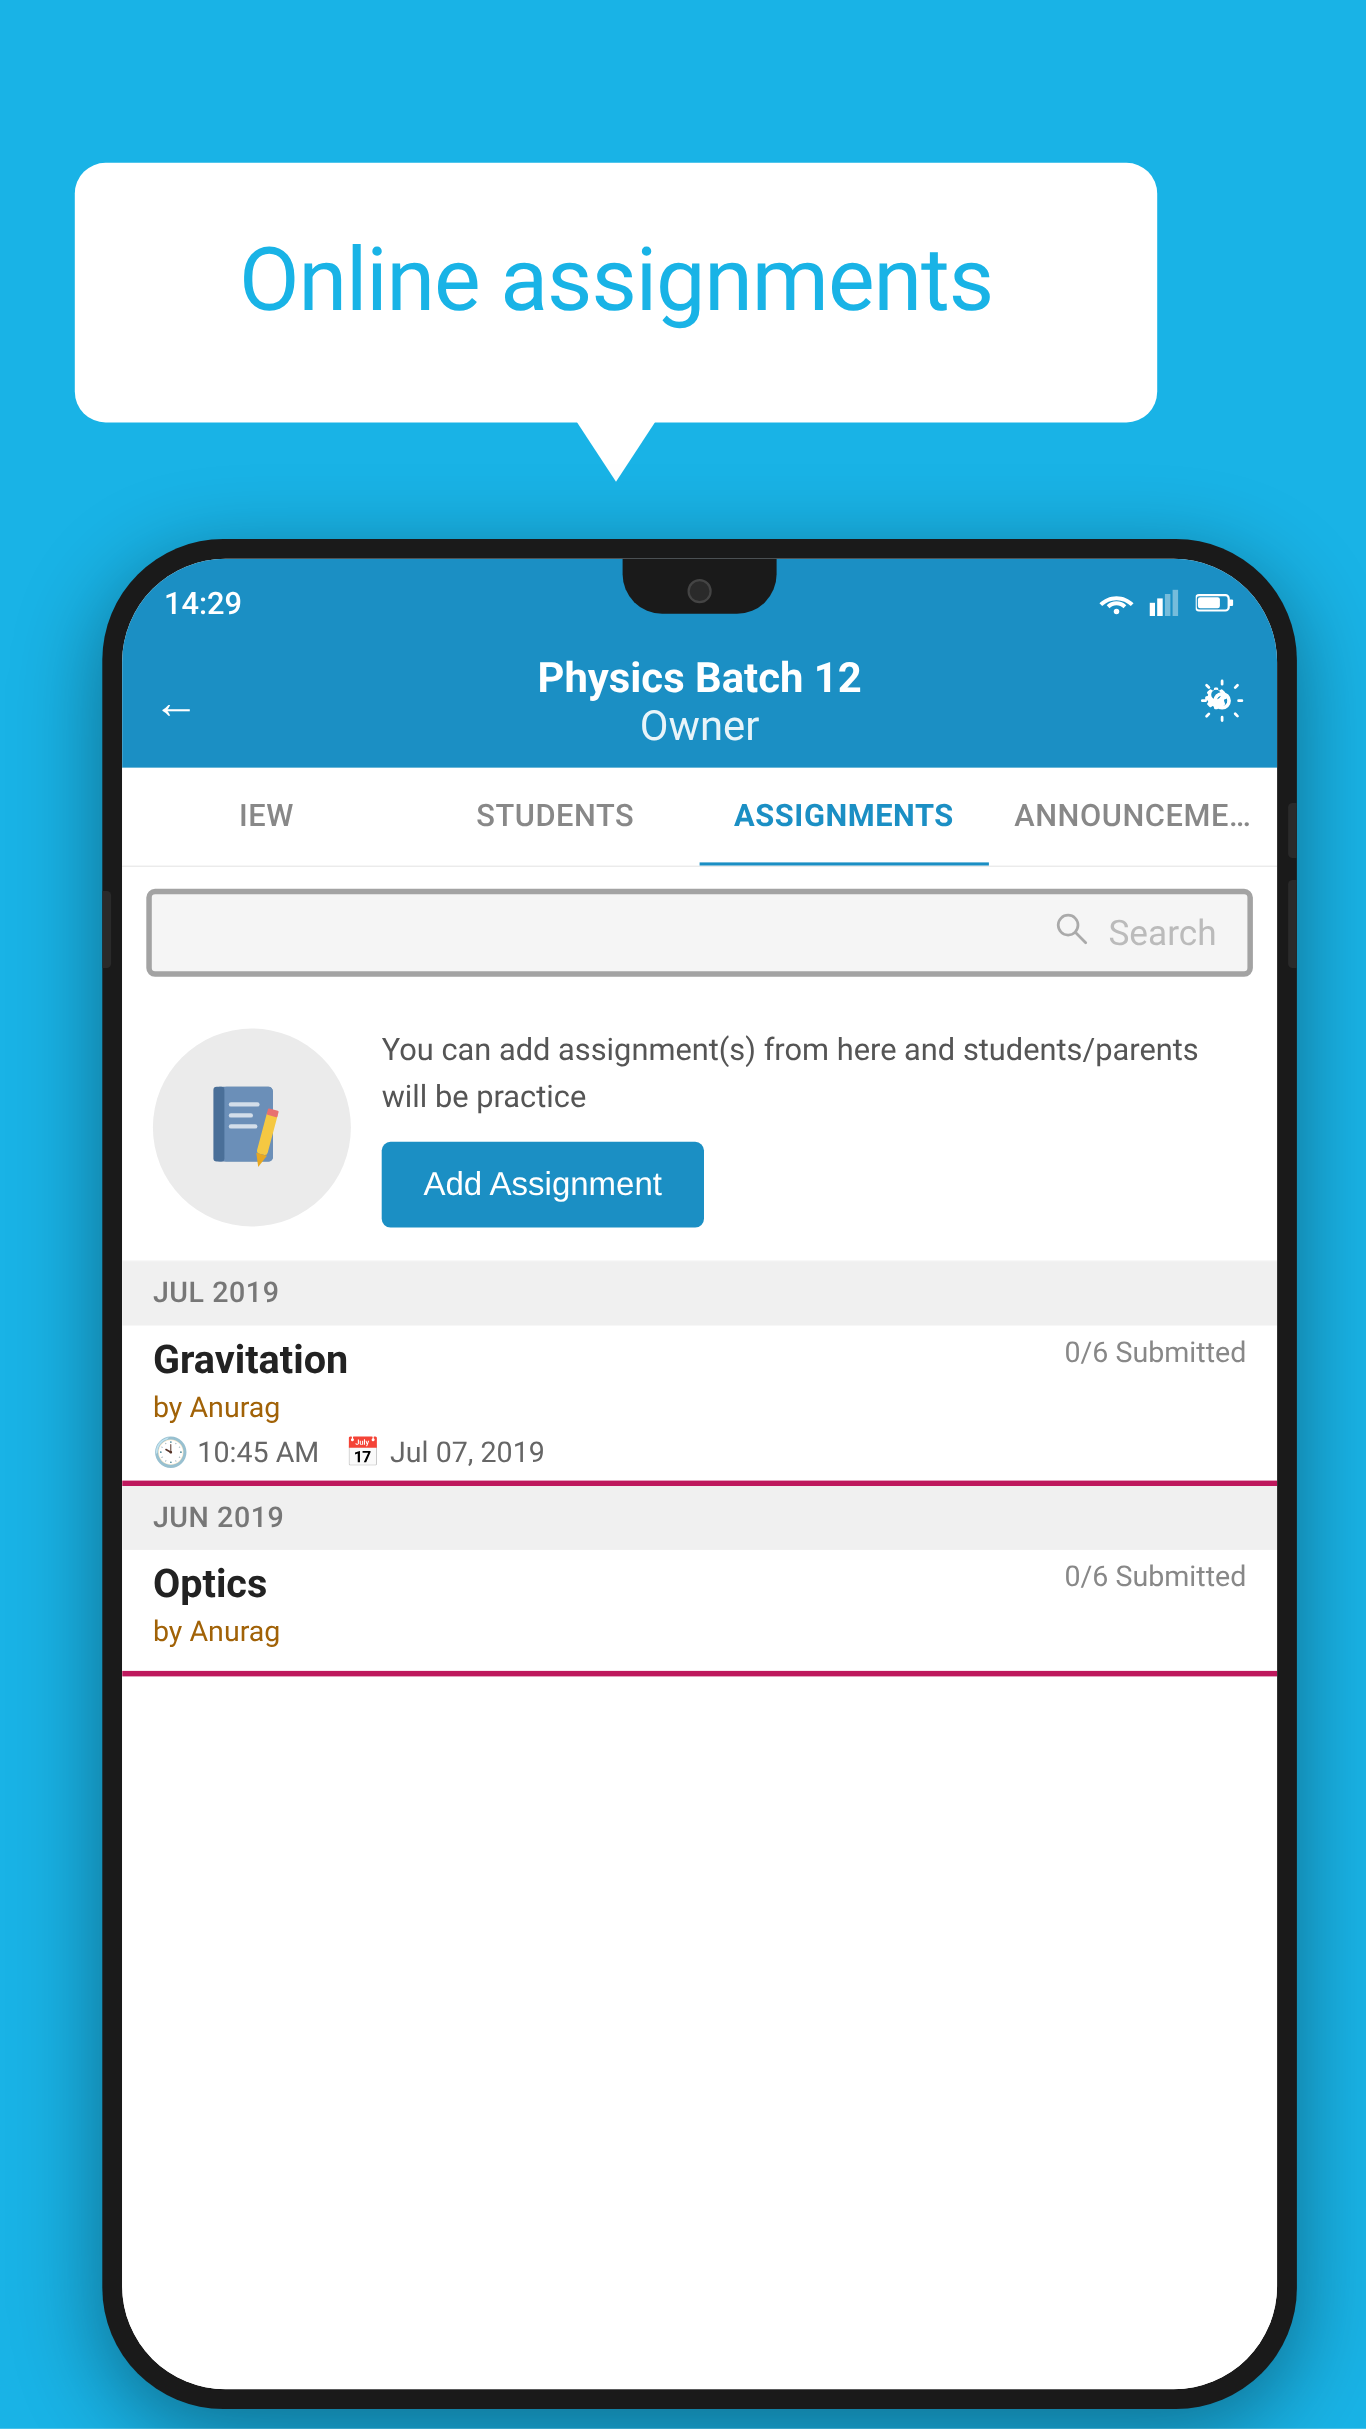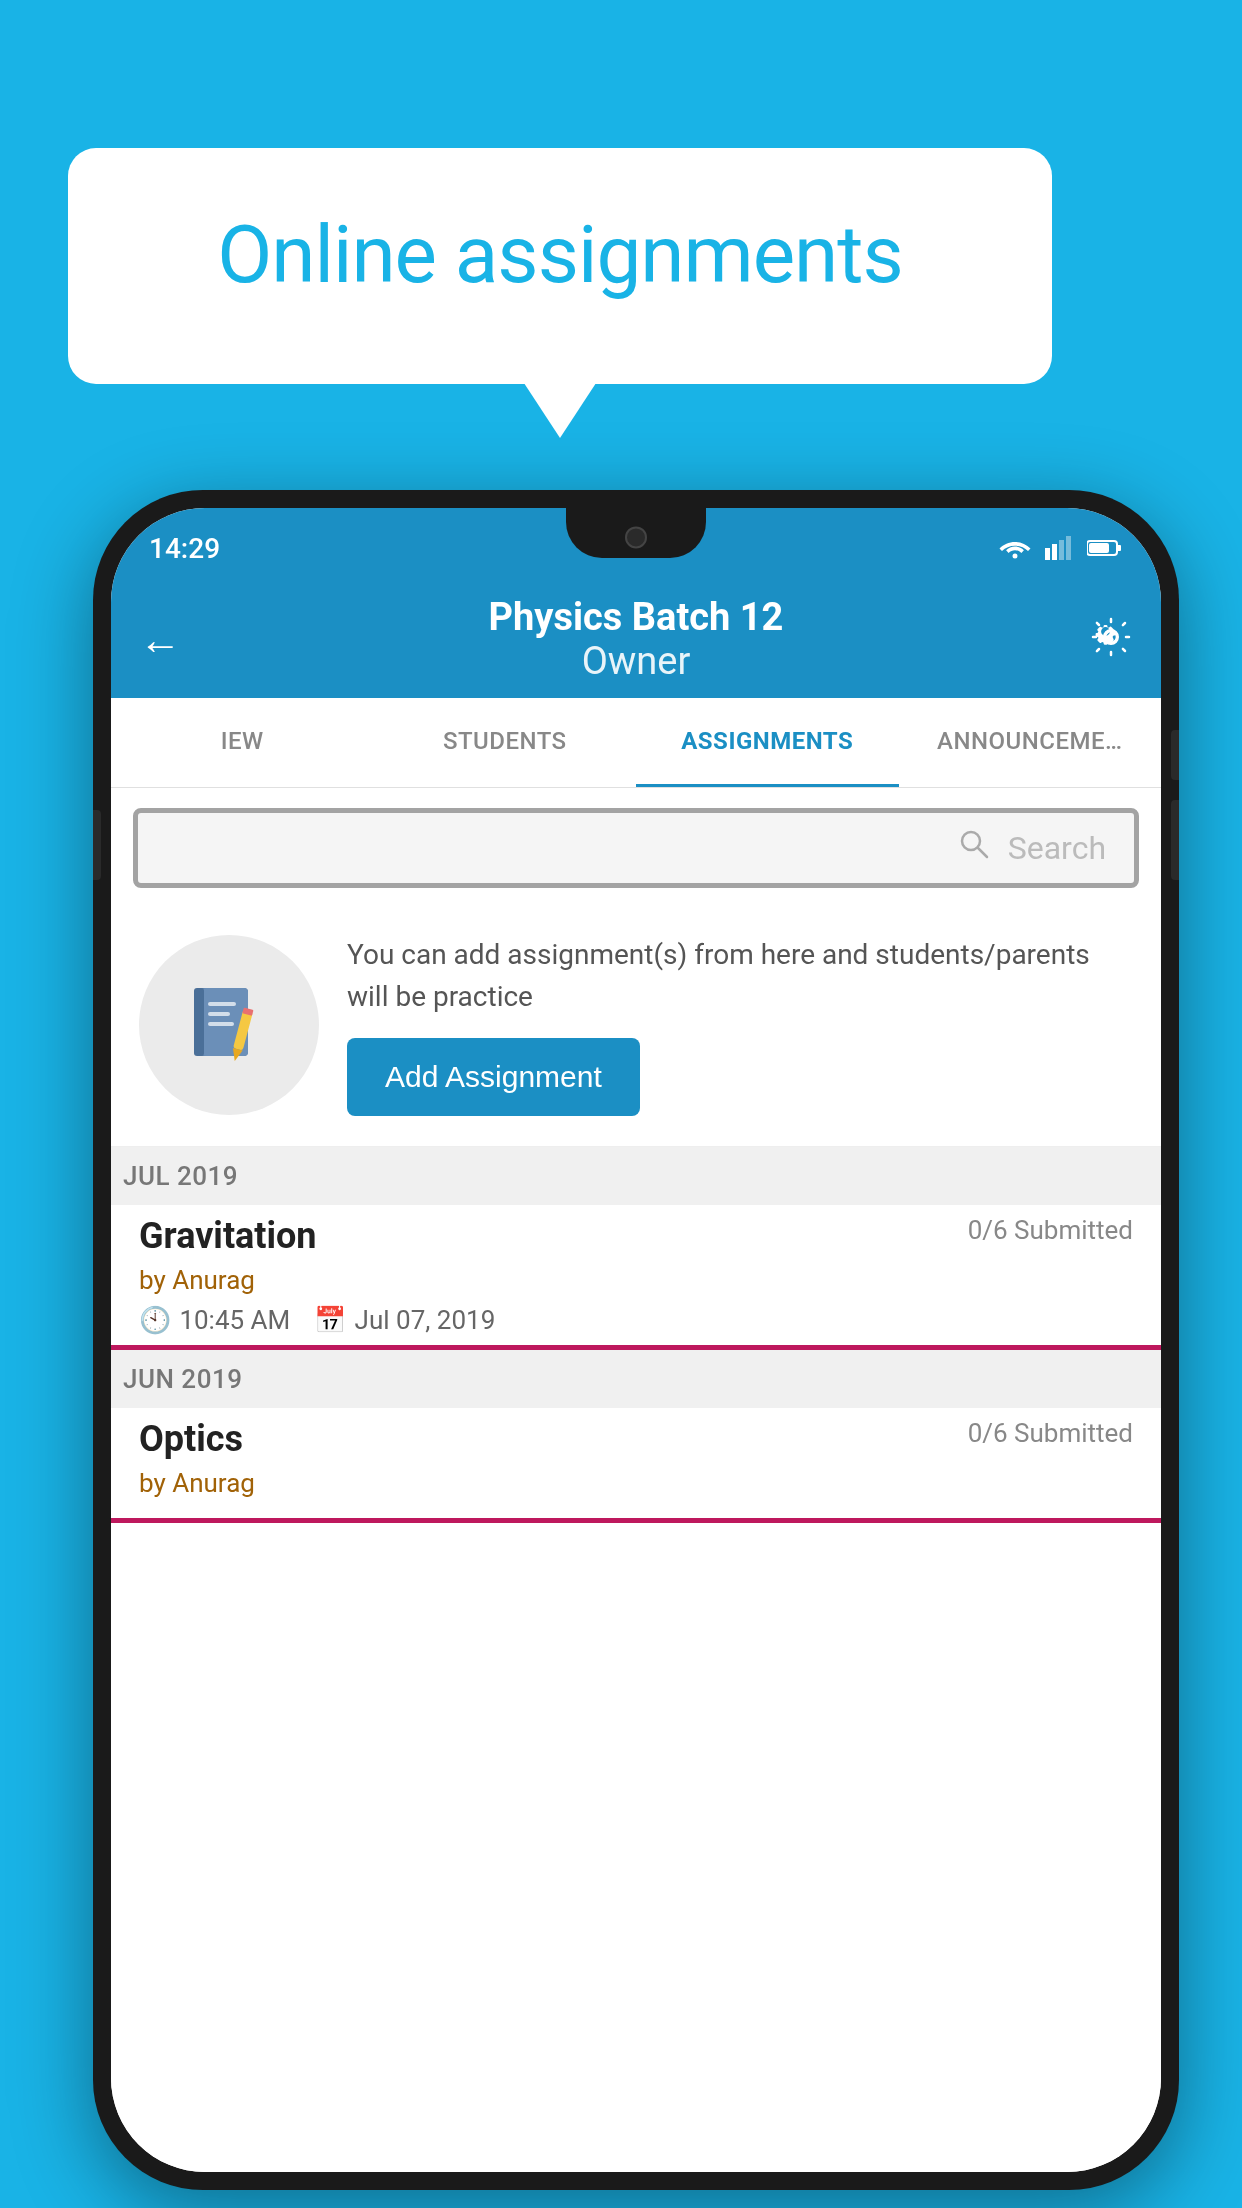--- a/index.html
+++ b/index.html
@@ -193,21 +193,21 @@
       align-items: stretch;
       border-bottom: 1px solid #e0e0e0;
       overflow: hidden;
     }
 
     .tab-item {
       flex: 1;
       display: flex;
       align-items: center;
       justify-content: center;
-      font-size: 24px;
+      font-size: 28px;
       font-weight: 500;
       color: #888;
       cursor: pointer;
       border-bottom: 3px solid transparent;
       letter-spacing: 0.5px;
     }
 
     .tab-item.active {
       color: #1b8fc4;
       border-bottom: 3px solid #1b8fc4;
@@ -287,21 +287,21 @@
       border-radius: 8px;
       padding: 22px 38px;
       font-size: 30px;
       font-weight: 500;
       cursor: pointer;
     }
 
     
     .section-header {
       background: #f0f0f0;
-      padding: 14px 12px;
+      padding: 14px 28px;
       font-size: 26px;
       color: #777;
       font-weight: 500;
       letter-spacing: 0.5px;
     }
 
     
     .assignment-item {
       padding: 10px 28px;
       border-bottom: 5px solid #be185d;

